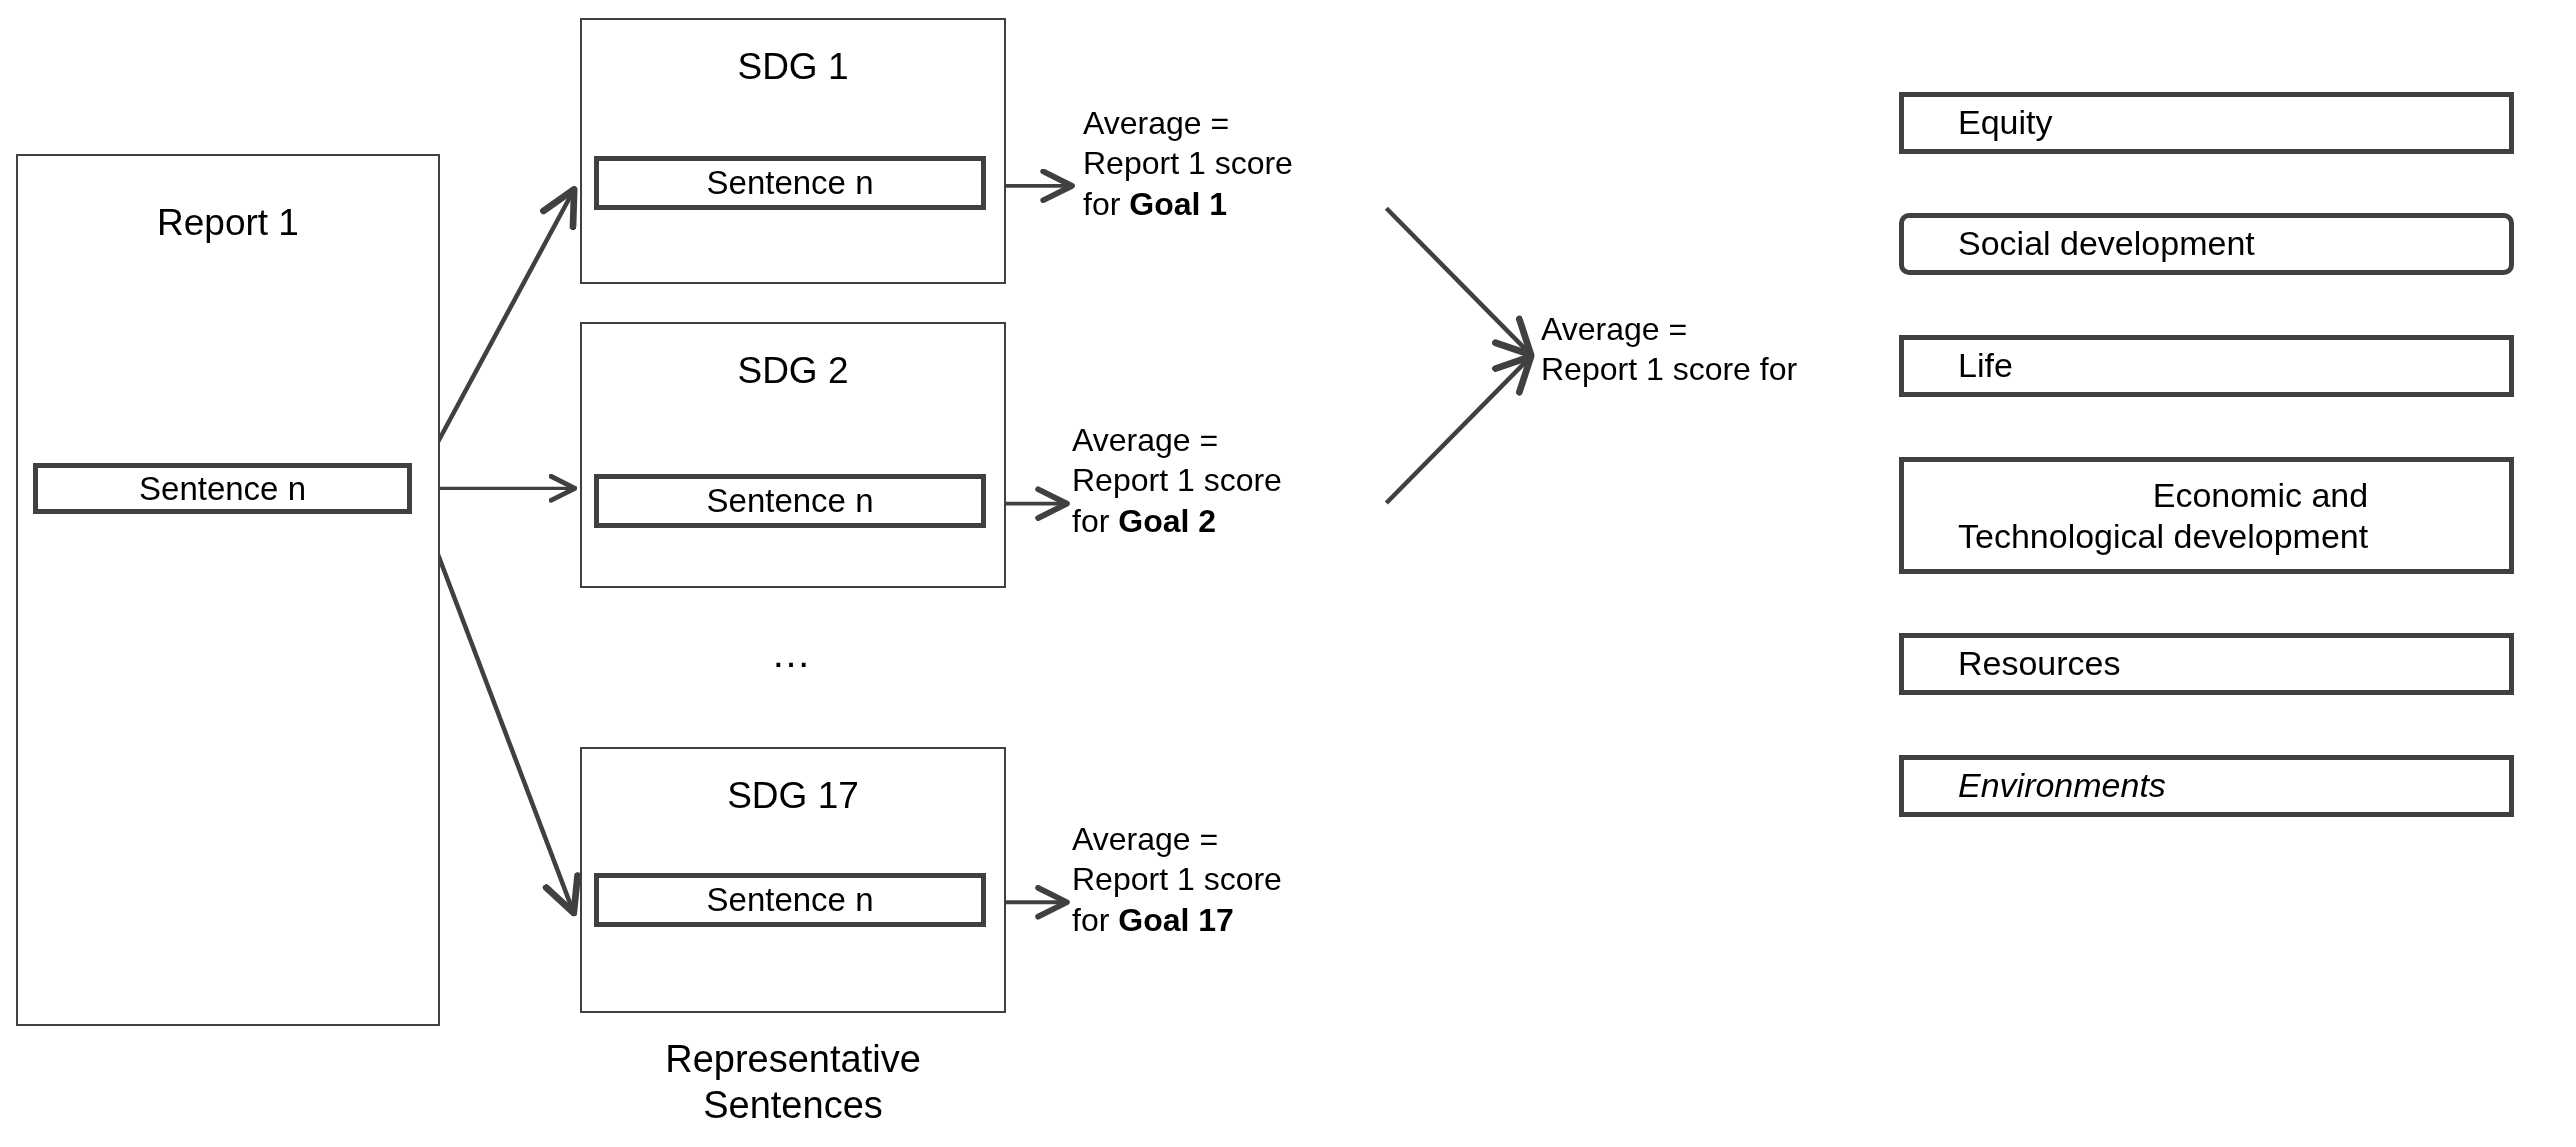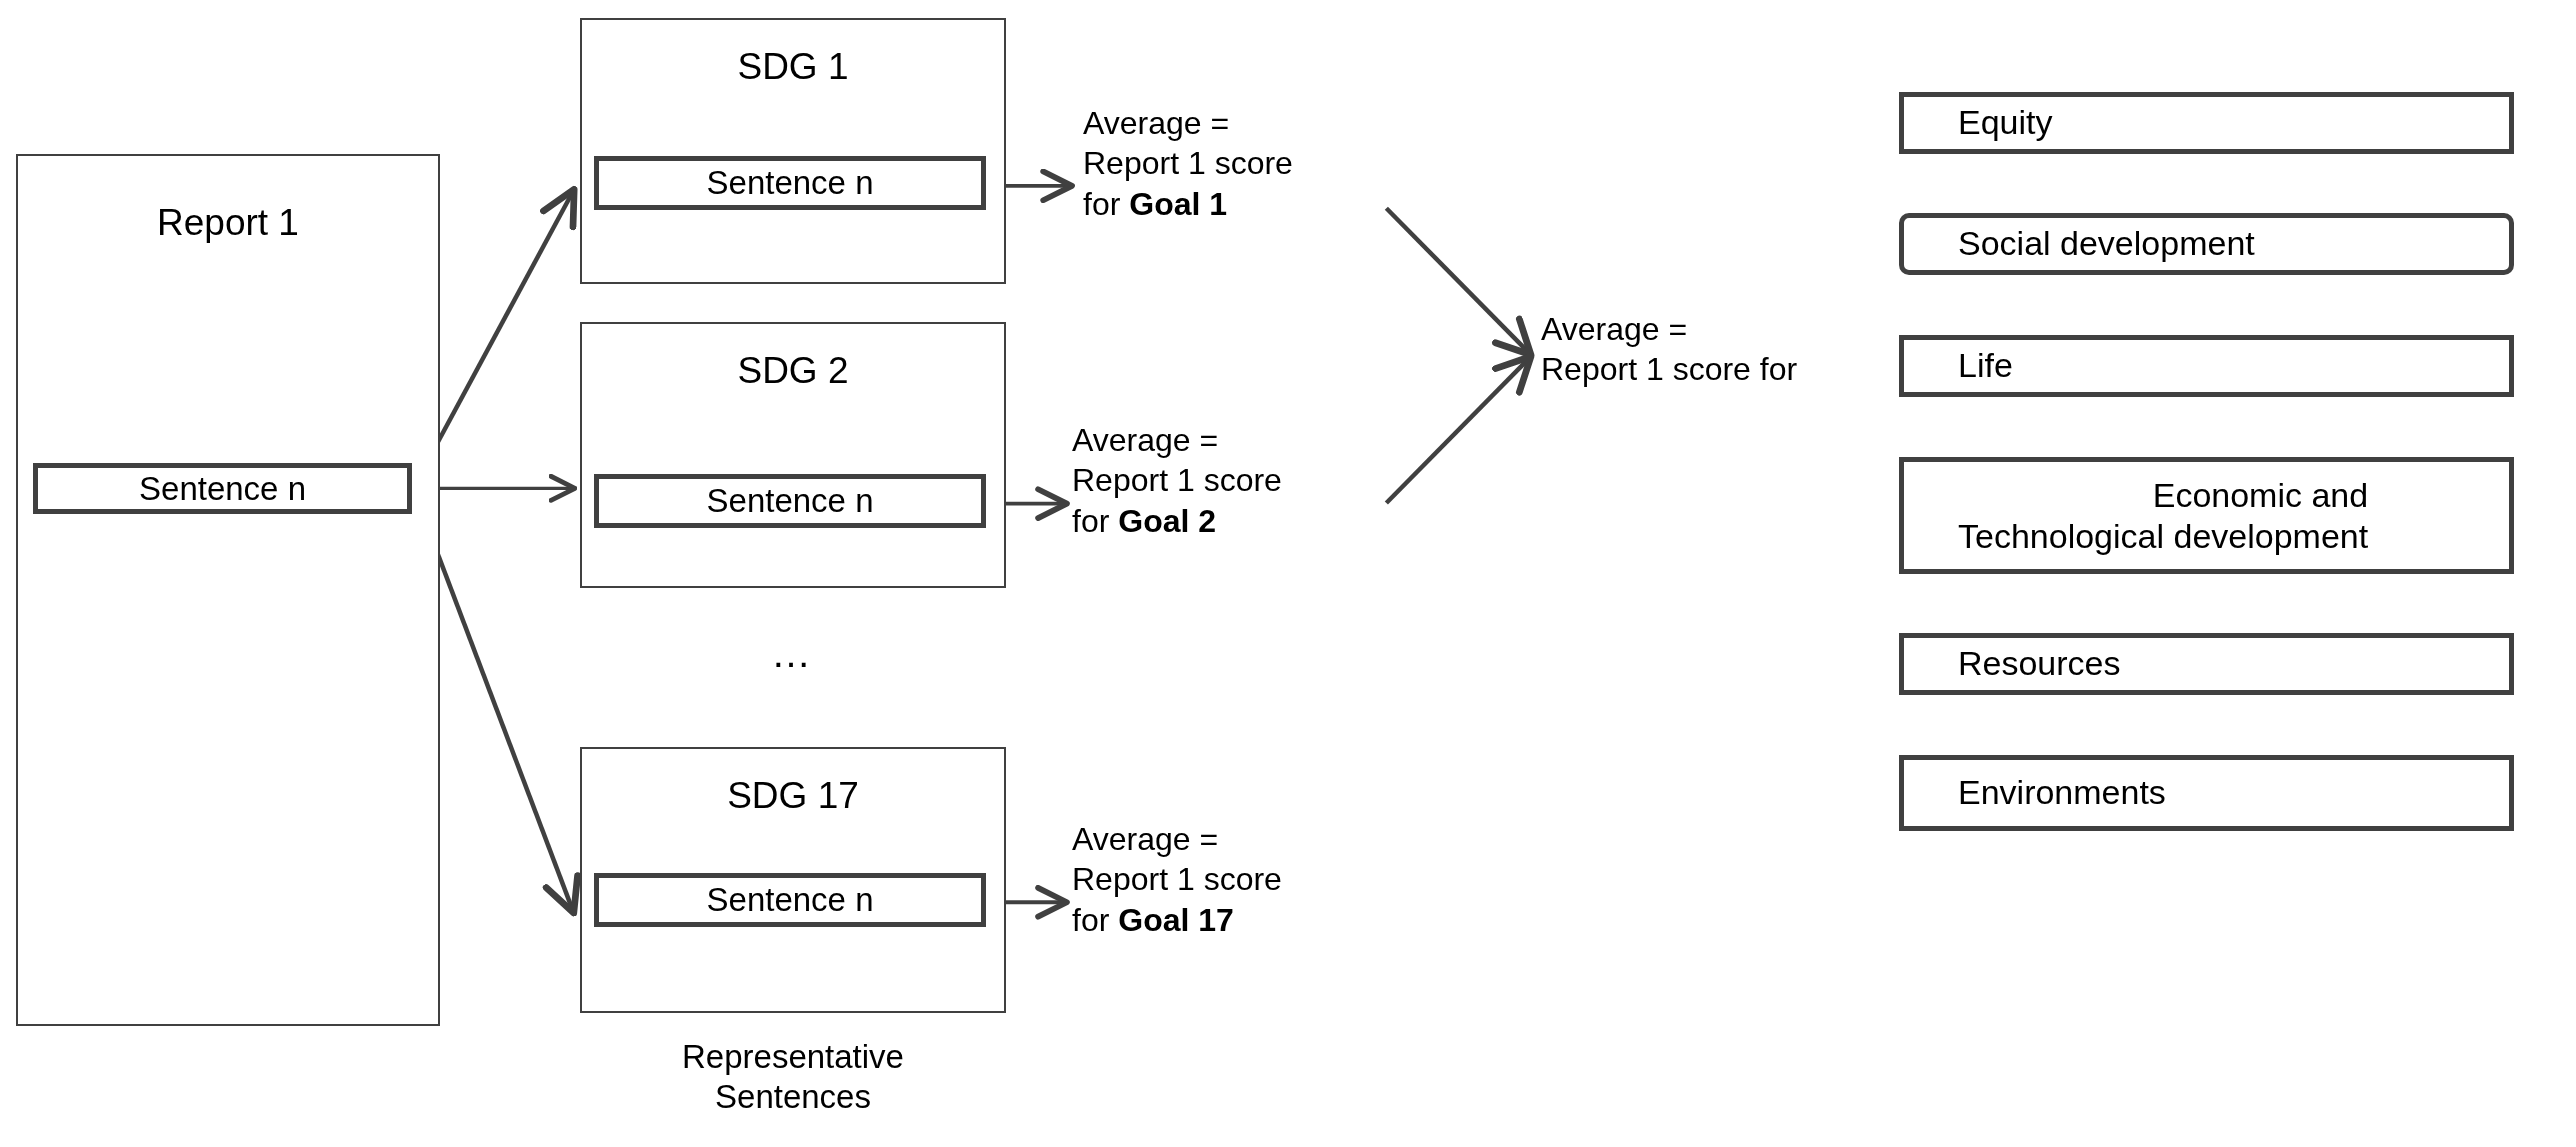--- a/index.html
+++ b/index.html
@@ -90,21 +90,21 @@
     color: #000;
   }
 
   
   #rep-caption {
     position: absolute;
     left: 580px;
     top: 1037px;
     width: 426px;
     text-align: center;
-    font-size: 33px;
+    font-size: 38px;
     line-height: 1.20;
     color: #000;
   }
 
   
   .score-note {
     position: absolute;
     font-size: 32px;
     line-height: 1.26;
     color: #000;
@@ -139,21 +139,21 @@
     line-height: 1.22;
     color: #000;
     white-space: pre-line;
     margin-left: 40px;
   }
   #cat-0 { top: 92px;  height: 62px; }
   #cat-1 { top: 213px;  height: 62px; border-radius: 10px; }
   #cat-2 { top: 335px;  height: 62px; }
   #cat-3 { top: 457px;  height: 117px; text-align: right; }
   #cat-4 { top: 633px;  height: 62px; }
-  #cat-5 { top: 755px; height: 76px; }
+  #cat-5 { top: 755px; height: 62px; font-style: italic; }
 </style>
 </head>
 <body>
 
 <div id="stage">
 
   <svg id="wires" viewBox="0 0 4019 1790" xmlns="http://www.w3.org/2000/svg">
     <defs>
       <marker id="arrowFilled" viewBox="0 0 12 12" refX="10" refY="6" markerWidth="9" markerHeight="9" orient="auto-start-reverse">
         <path d="M 1 1 L 11 6 L 1 11" fill="none" stroke="#404040" stroke-width="2" stroke-linecap="round" stroke-linejoin="round"></path>

